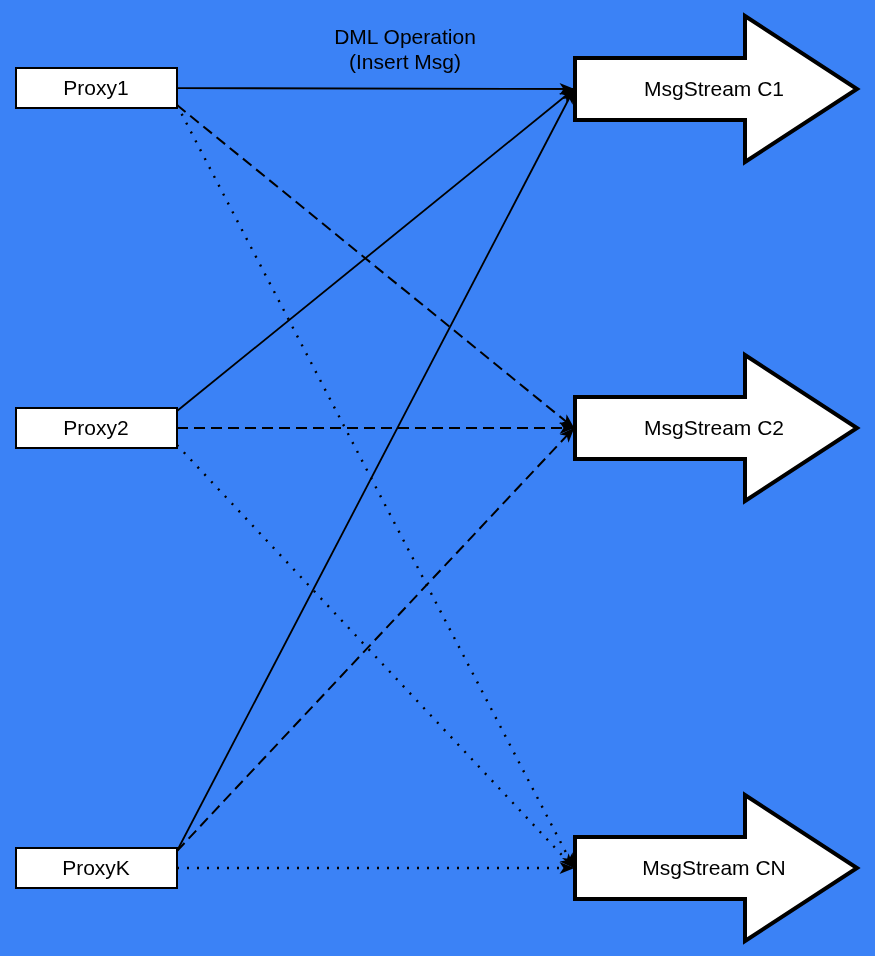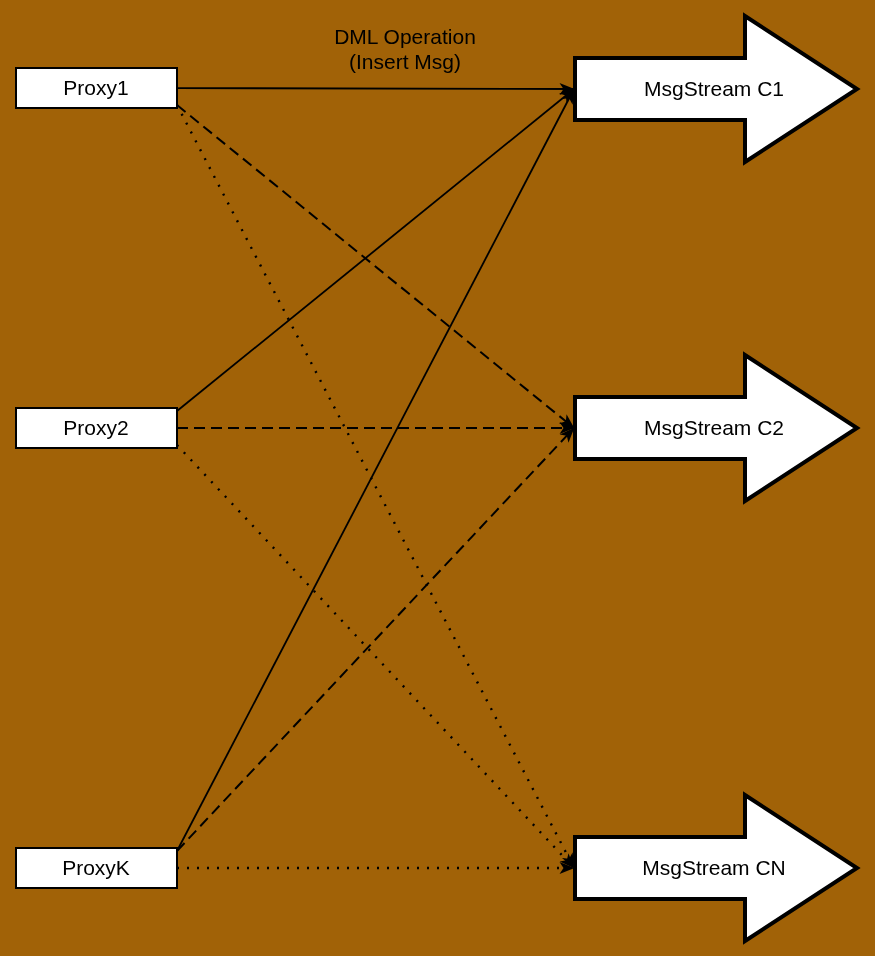--- a/index.html
+++ b/index.html
@@ -3,21 +3,21 @@
 <meta charset="utf-8">
 <style>
   html, body {
     margin: 0;
     padding: 0;
     background: #ffffff;
   }
   .canvas-wrap {
     width: 875px;
     height: 956px;
-    background: #a16207;
+    background: #3b82f6;
     position: relative;
     overflow: hidden;
   }
   svg {
     display: block;
     font-family: "Liberation Sans", sans-serif;
   }
   .node-box {
     fill: #ffffff;
     stroke: #000000;

